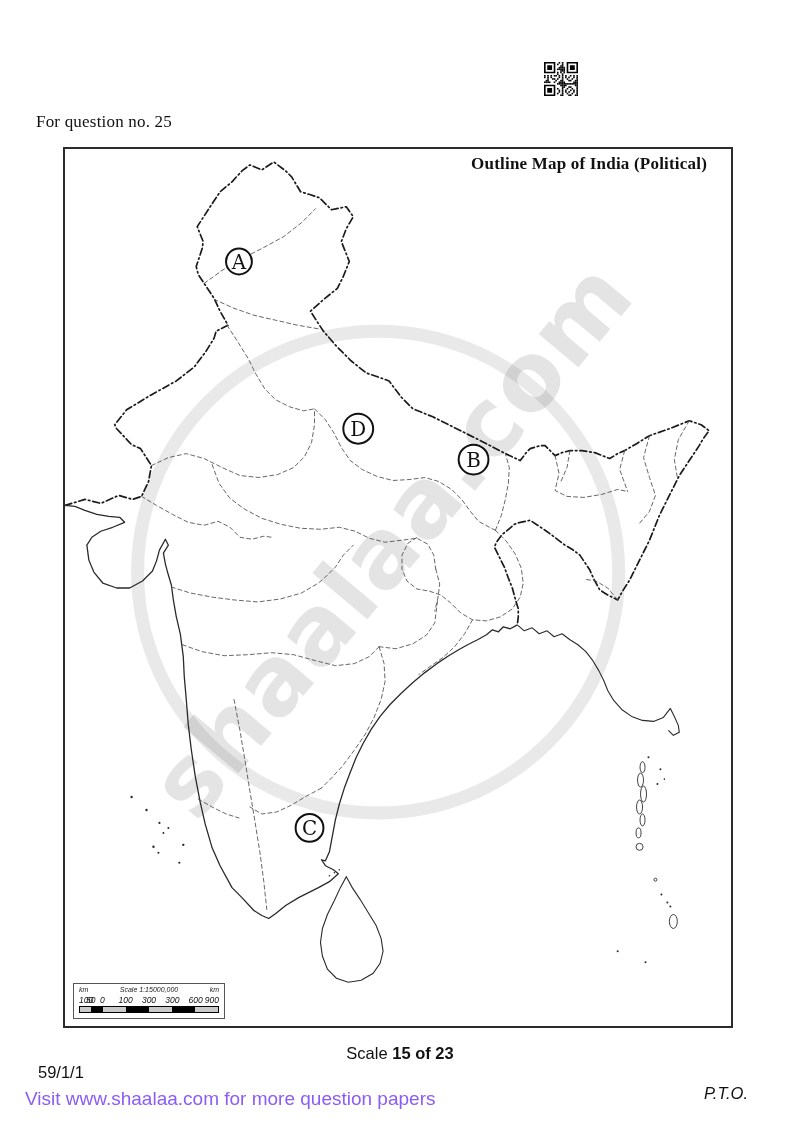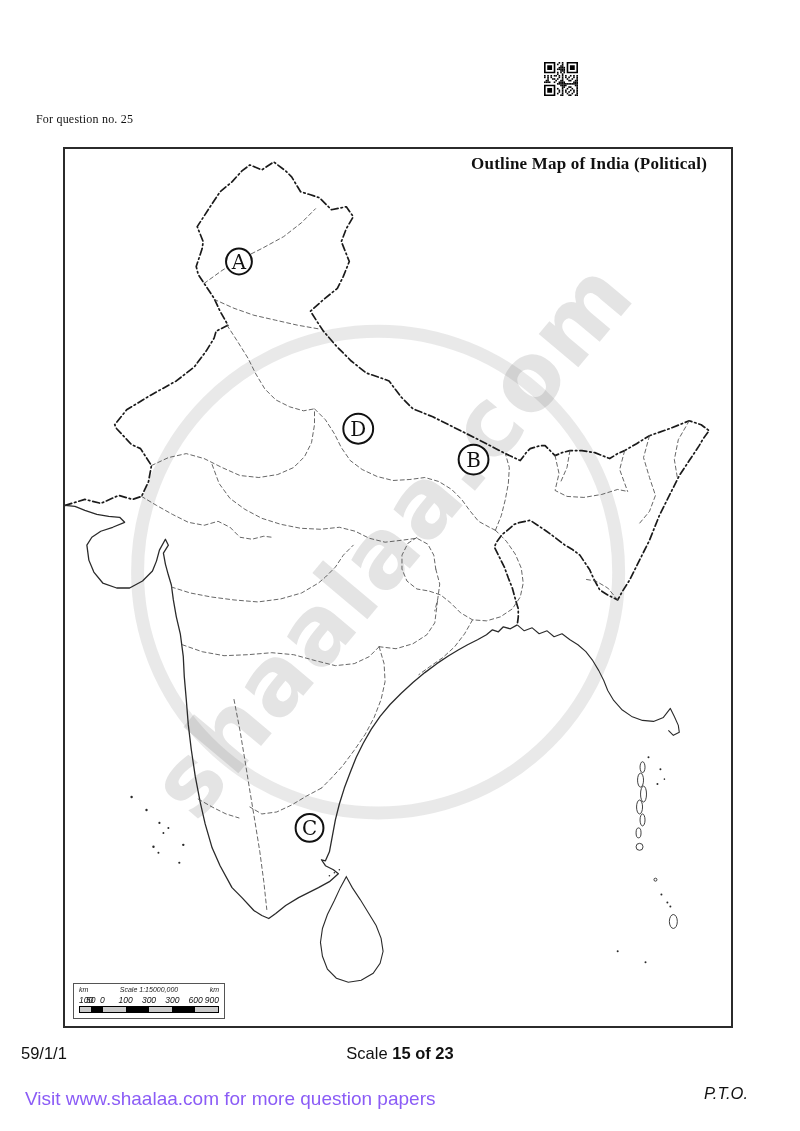--- a/index.html
+++ b/index.html
@@ -1,35 +1,35 @@
 <!DOCTYPE html>
 <html><head>
 <meta charset="utf-8">
 <style>
   html,body{margin:0;padding:0;background:#e8e8e8;}
   .page{position:relative;width:800px;height:1131px;background:#ffffff;overflow:hidden;
         font-family:"Liberation Serif", serif;color:#111;}
-  .question-ref{position:absolute;left:36px;top:112px;font-size:12px;letter-spacing:.2px;}
+  .question-ref{position:absolute;left:36px;top:112px;font-size:17px;letter-spacing:.2px;}
   .qr{position:absolute;left:544px;top:62px;width:34px;height:34px;}
   .map-frame{position:absolute;left:63px;top:147px;width:670px;height:881px;
              border:2px solid #2b2b2b;box-sizing:border-box;background:#fff;}
   .map-title{position:absolute;top:5px;right:24px;font-size:17px;font-weight:bold;
              font-family:"Liberation Serif", serif;letter-spacing:.2px;z-index:4;}
   .map-svg{position:absolute;left:0;top:0;width:100%;height:100%;}
   .scalebar{position:absolute;left:8px;bottom:7px;width:152px;background:#fff;
             border:1px solid #555;box-sizing:border-box;padding:2px 5px 5px 5px;z-index:5;
             font-family:"Liberation Sans", sans-serif;font-style:italic;}
   .sb-row1{display:flex;justify-content:space-between;font-size:7px;color:#222;line-height:8px;}
   .sb-ticks{position:relative;height:10px;font-size:8.5px;color:#111;margin-top:1px;}
   .sb-ticks span{position:absolute;top:0;line-height:10px;}
   .sb-bar{display:flex;height:5px;border:1px solid #000;margin-top:1px;}
   .sb-bar div{height:100%;}
   .footer{position:absolute;left:0;top:1044px;width:100%;height:24px;
           font-family:"Liberation Sans", sans-serif;font-size:16.5px;color:#111;}
-  .footer .code{position:absolute;left:21px;}
+  .footer .code{position:absolute;left:38px;margin-top:19px;}
   .footer .center{position:absolute;left:0;width:100%;text-align:center;}
   .footer .pto{position:absolute;right:52px;font-style:italic;margin-top:40px;}
   .promo{position:absolute;left:25px;top:1088px;font-family:"Liberation Sans", sans-serif;
          font-size:19px;color:#8b5cf6;}
   .b{font-weight:bold;}
 </style>
 </head>
 <body>
 
 <div class="page">

